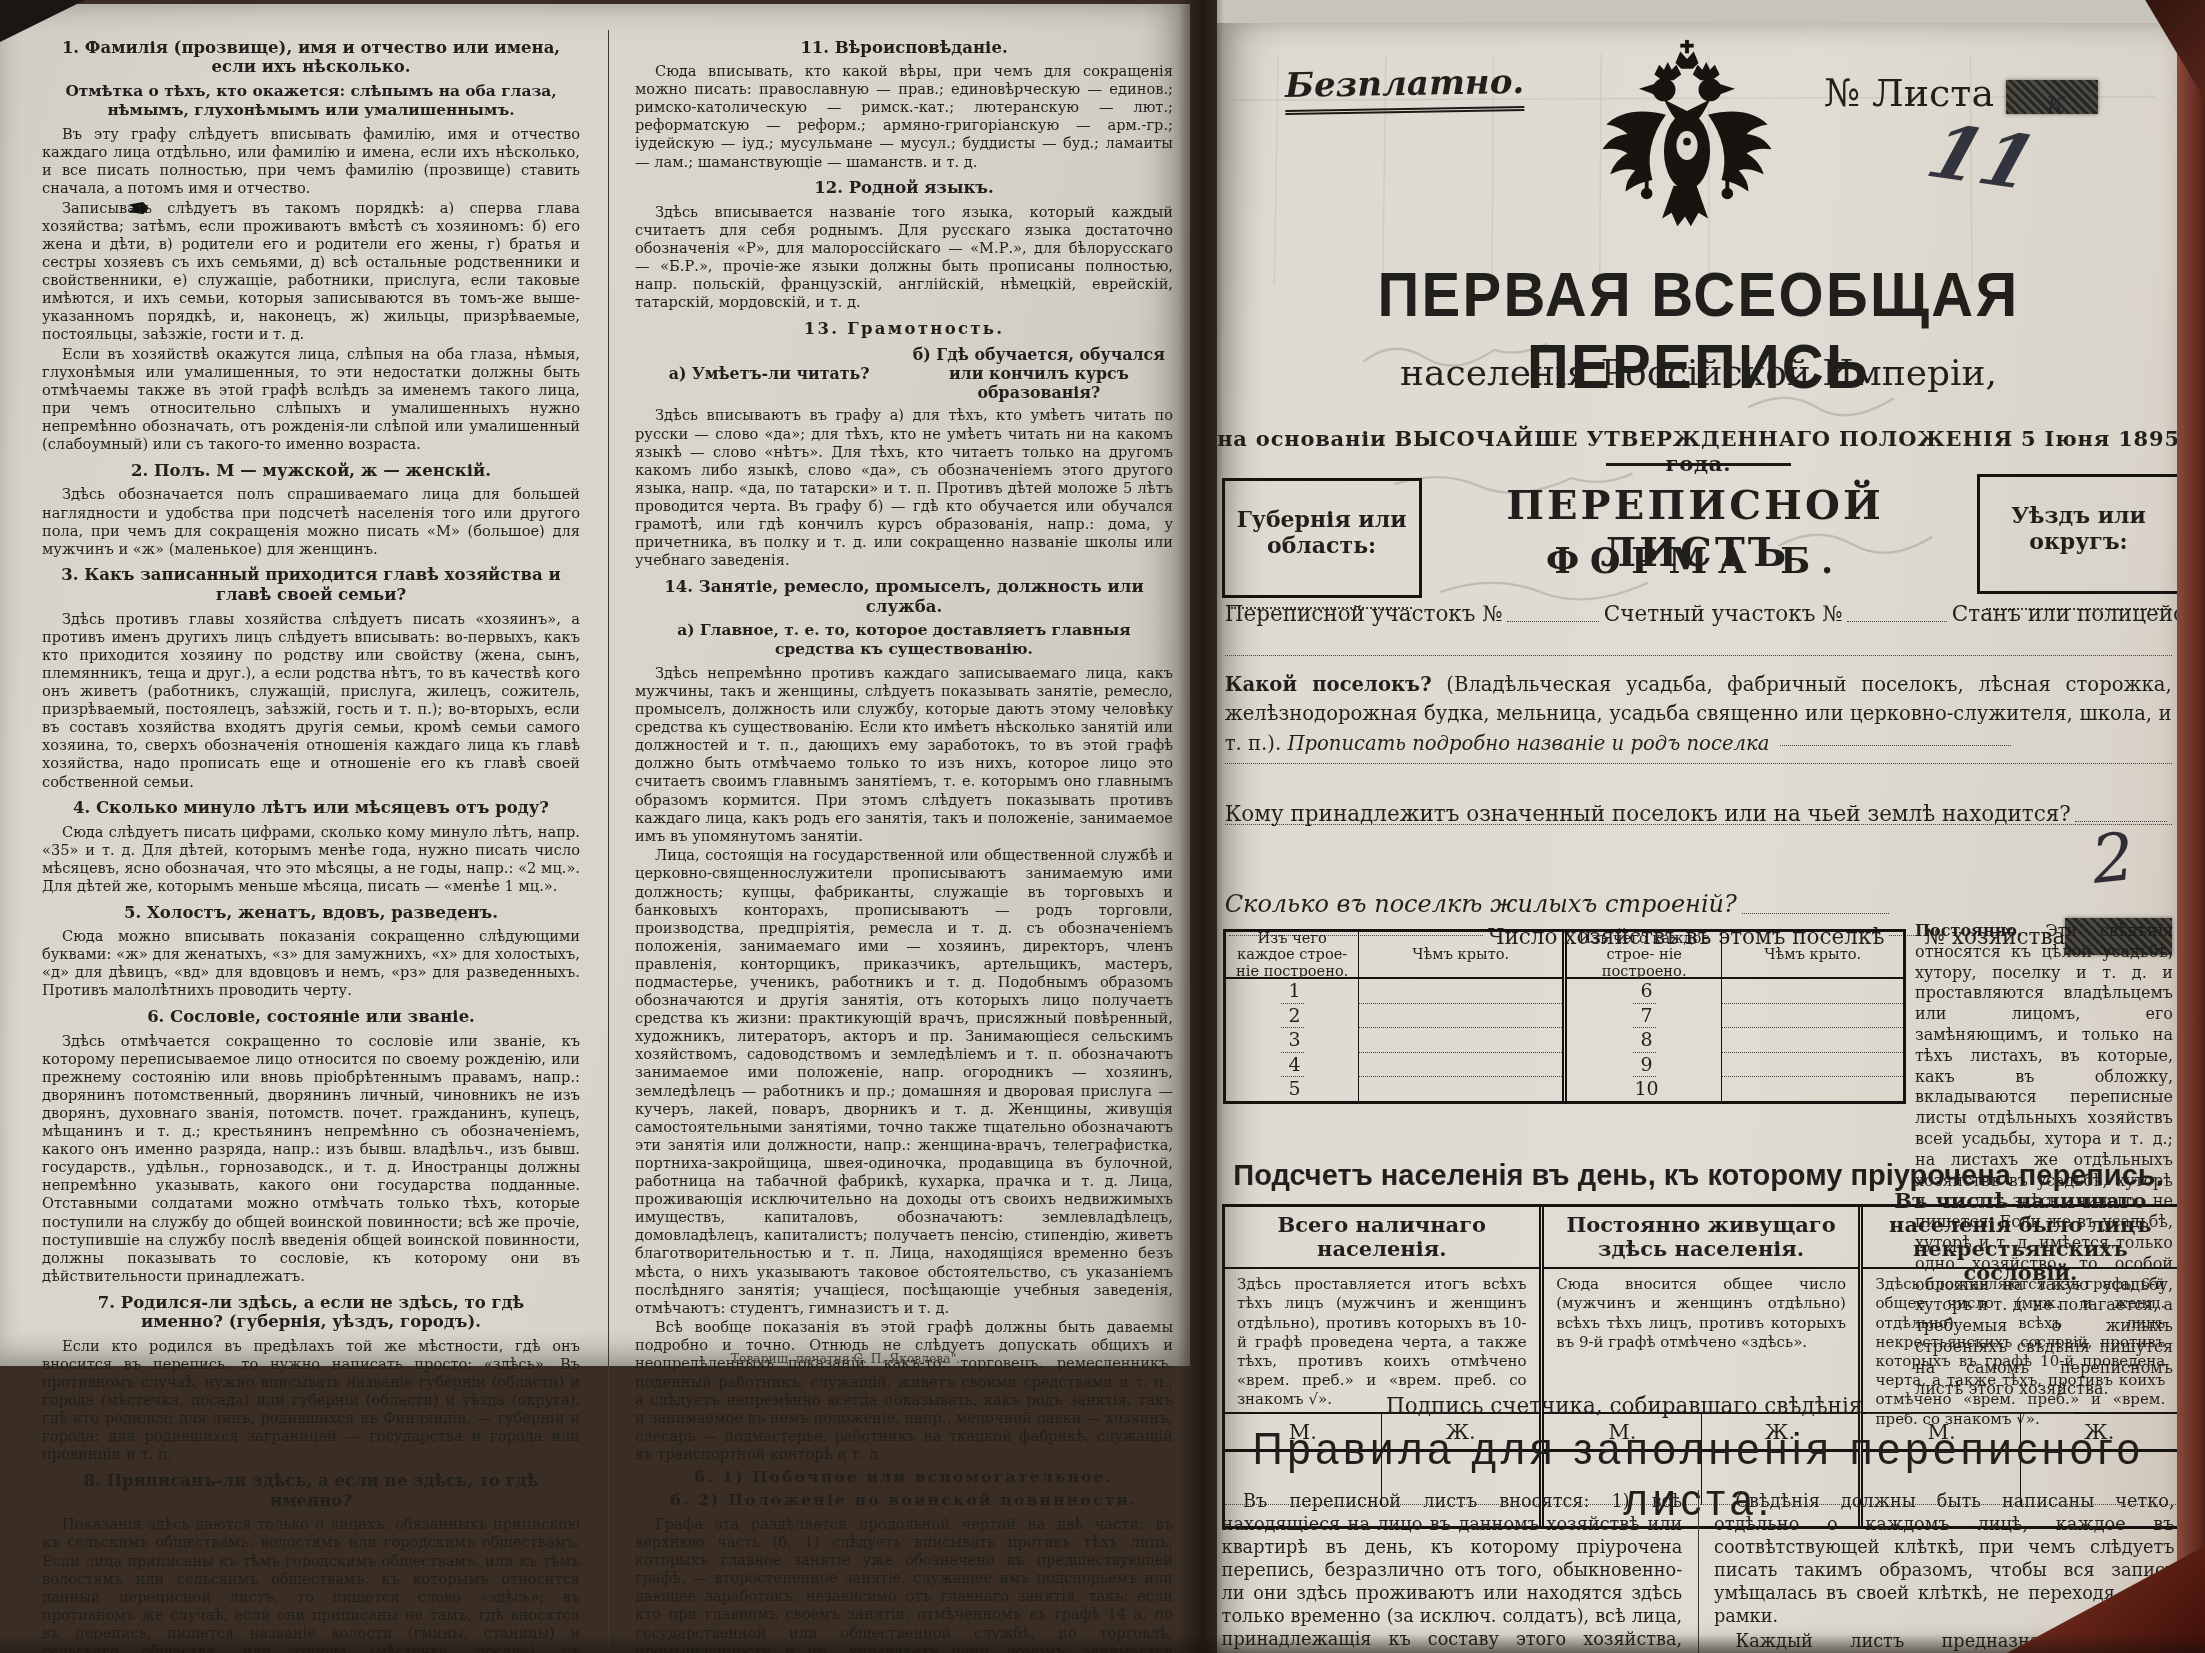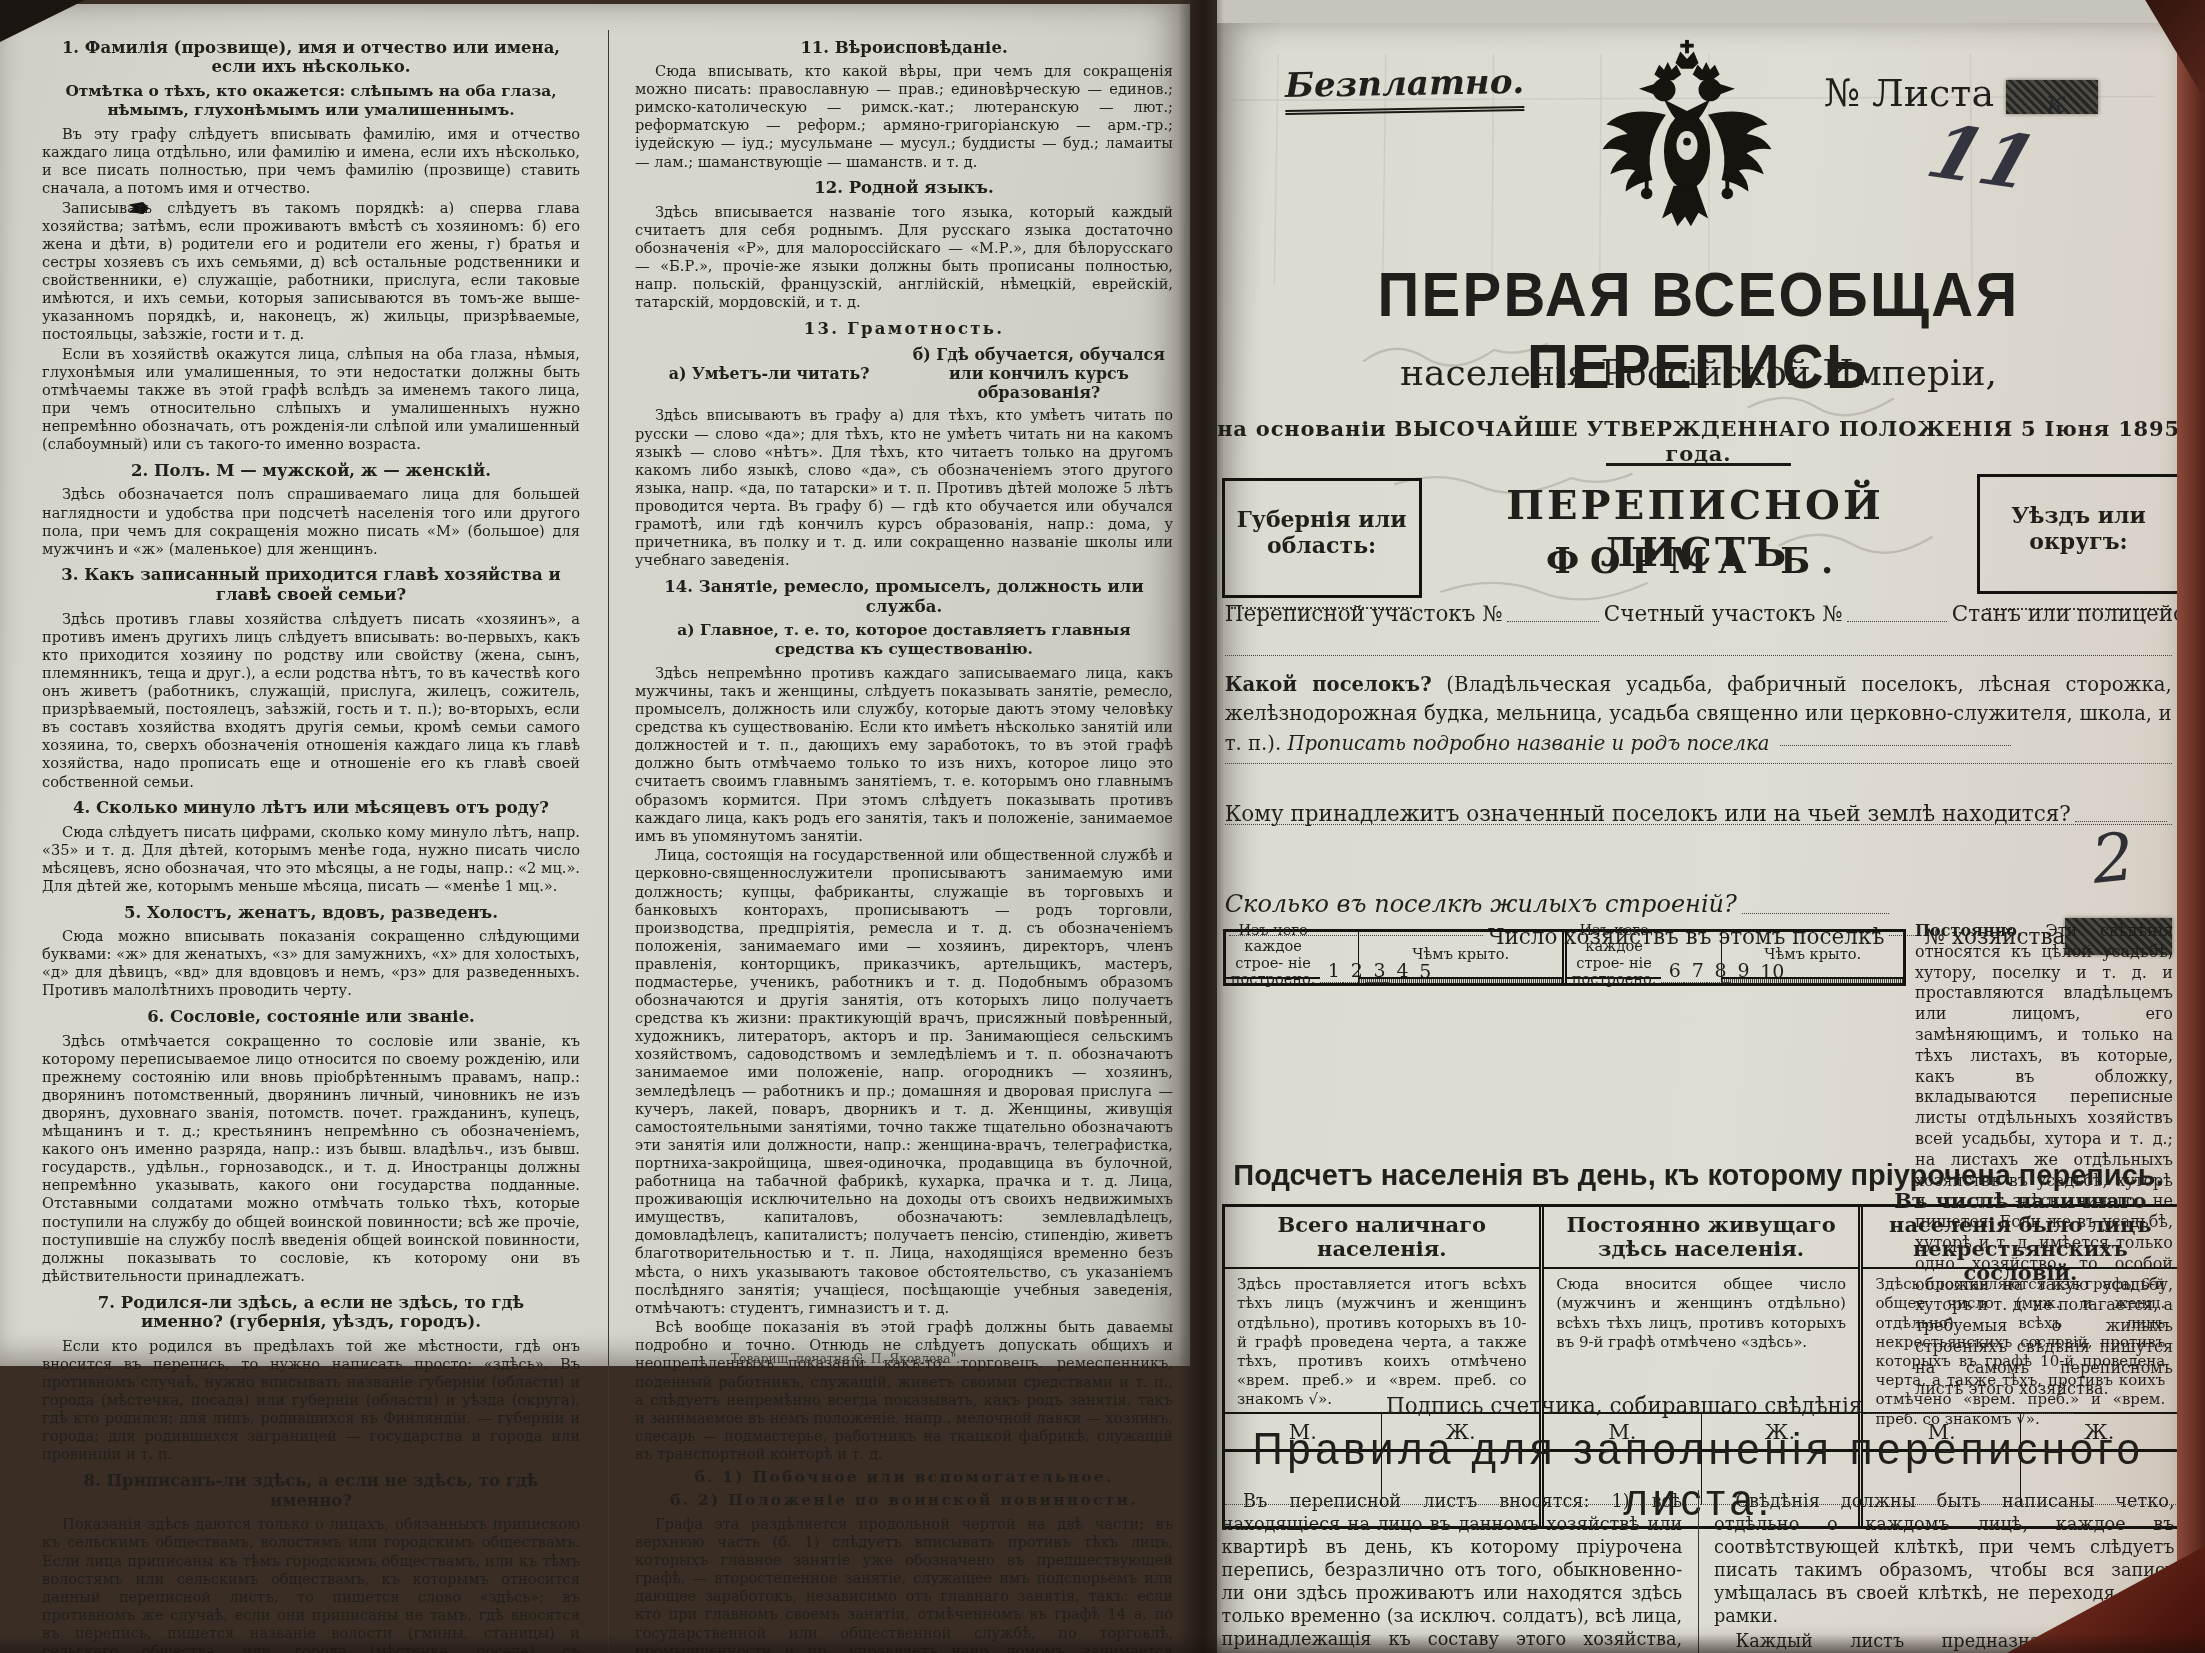--- a/index.html
+++ b/index.html
@@ -38,21 +38,21 @@
   .rp{position:absolute;}
   #besplatno{left:68px;top:40px;font-size:34px;font-style:italic;font-weight:bold;
     border-bottom:5.4px double #1b1915;padding-bottom:4.6px;transform:rotate(-1deg);}
   #sheetno{left:607px;top:48px;font-size:38px;white-space:nowrap;}
   .smudge{display:inline-block;vertical-align:middle;background:repeating-linear-gradient(45deg,#262622 0 3.1px,#4c4a42 3.1px 6.2px);box-shadow:0 0 3.8px rgba(30,28,24,.55);}
   #hand-11{left:714px;top:91px;font-size:74px;color:#1d1e2b;font-style:italic;transform:rotate(8deg) skewX(-10deg);font-weight:bold;opacity:.88;}
   #hand-k{left:829px;top:60px;font-size:32px;color:#23232c;font-style:italic;opacity:.8;}
   #title1{left:0;top:240px;width:963px;text-align:center;font-family:"Liberation Sans",sans-serif;
     font-weight:bold;font-size:58px;letter-spacing:2.3px;transform:scaleY(1.08);}
   #title2{left:0;top:329px;width:963px;text-align:center;font-size:36px;}
-  #title3{left:0;top:393px;width:963px;text-align:center;font-size:21px;font-weight:bold;letter-spacing:0.8px;}
+  #title3{left:0;top:403px;width:963px;text-align:center;font-size:21px;font-weight:bold;letter-spacing:0.8px;}
   #title-rule{left:389px;top:440px;width:185px;border-top:3.1px solid #1b1915;}
   .fbox{border:3.1px solid #15130f;height:114px;}
   #gub-box{left:4.6px;top:455px;width:194px;}
   #uezd-box{left:760px;top:451px;width:197px;}
   .fbox .fbl{font-size:22px;font-weight:bold;text-align:center;margin-top:25px;}
   .fbox .dotline{margin:49px 6.2px 0;border-bottom:2.3px dotted #3c3a34;}
   #uezd-box .dotline{margin-top:54px;}
   #form-t1{left:201px;top:458px;width:554px;text-align:center;font-size:40px;font-weight:bold;letter-spacing:3.1px;}
   #form-t2{left:201px;top:517px;width:554px;text-align:center;font-size:35px;font-weight:bold;letter-spacing:10.8px;}
   .line{display:flex;align-items:flex-end;font-size:21.5px;white-space:nowrap;}
@@ -65,21 +65,21 @@
   #sep2{left:7.7px;top:740px;width:947px;}
   #owner{left:7.7px;top:778px;width:947px;font-size:21.5px;}
   #sep3{left:7.7px;top:801px;width:947px;}
   #households{left:7.7px;top:859px;width:947px;font-size:21.5px;align-items:center;margin-top:36px;}
   #hand-2{left:875px;top:797px;font-size:66px;color:#1d1d26;font-style:italic;transform:rotate(-6deg);opacity:.9;}
   #buildq{left:7.7px;top:867px;width:669px;font-size:24px;font-style:italic;}
   
   #btable{left:6.2px;top:906px;width:677px;border:3.1px solid #15130f;display:flex;font-size:14.6px;}
   .bhalf{display:flex;flex:1;}
   .bhalf + .bhalf{border-left:5.4px double #15130f;}
-  .bcol1{width:132px;border-right:1.5px solid #15130f;display:flex;flex-direction:row;}
+  .bcol1{width:132px;border-right:1.5px solid #15130f;display:flex;flex-direction:column;align-items:center;}
   .bcol2{flex:1;display:flex;flex-direction:column;}
   .bh{height:45px;border-bottom:2.3px solid #15130f;display:flex;align-items:center;justify-content:center;text-align:center;padding:0 4.6px;line-height:1.1;}
   .brow{flex:1;display:flex;align-items:flex-end;padding:0 3.1px 1.5px 7.7px;border-bottom:1.5px dotted #45433c;font-size:19px;}
   .brow:last-child{border-bottom:none;}
   .brow-empty{flex:1;border-bottom:1.5px dotted #45433c;}
   
   #note{left:698px;top:898px;width:258px;font-size:16px;line-height:1.3;text-align:justify;}
   #note b{font-weight:bold;}
   
   #census-h{left:0;top:1136px;width:963px;text-align:center;font-family:"Liberation Sans",sans-serif;font-weight:bold;font-size:29px;}

